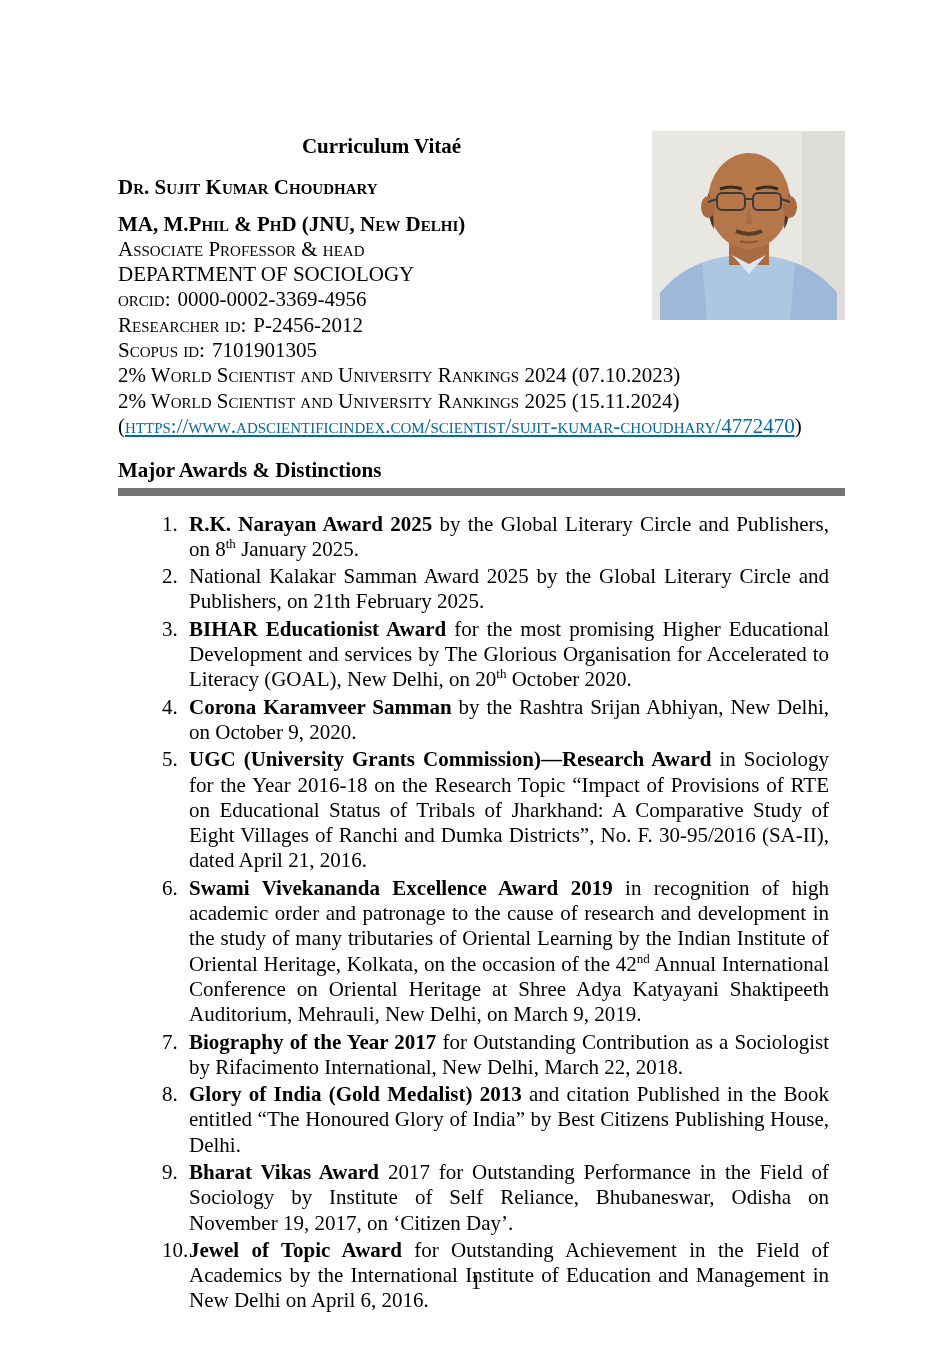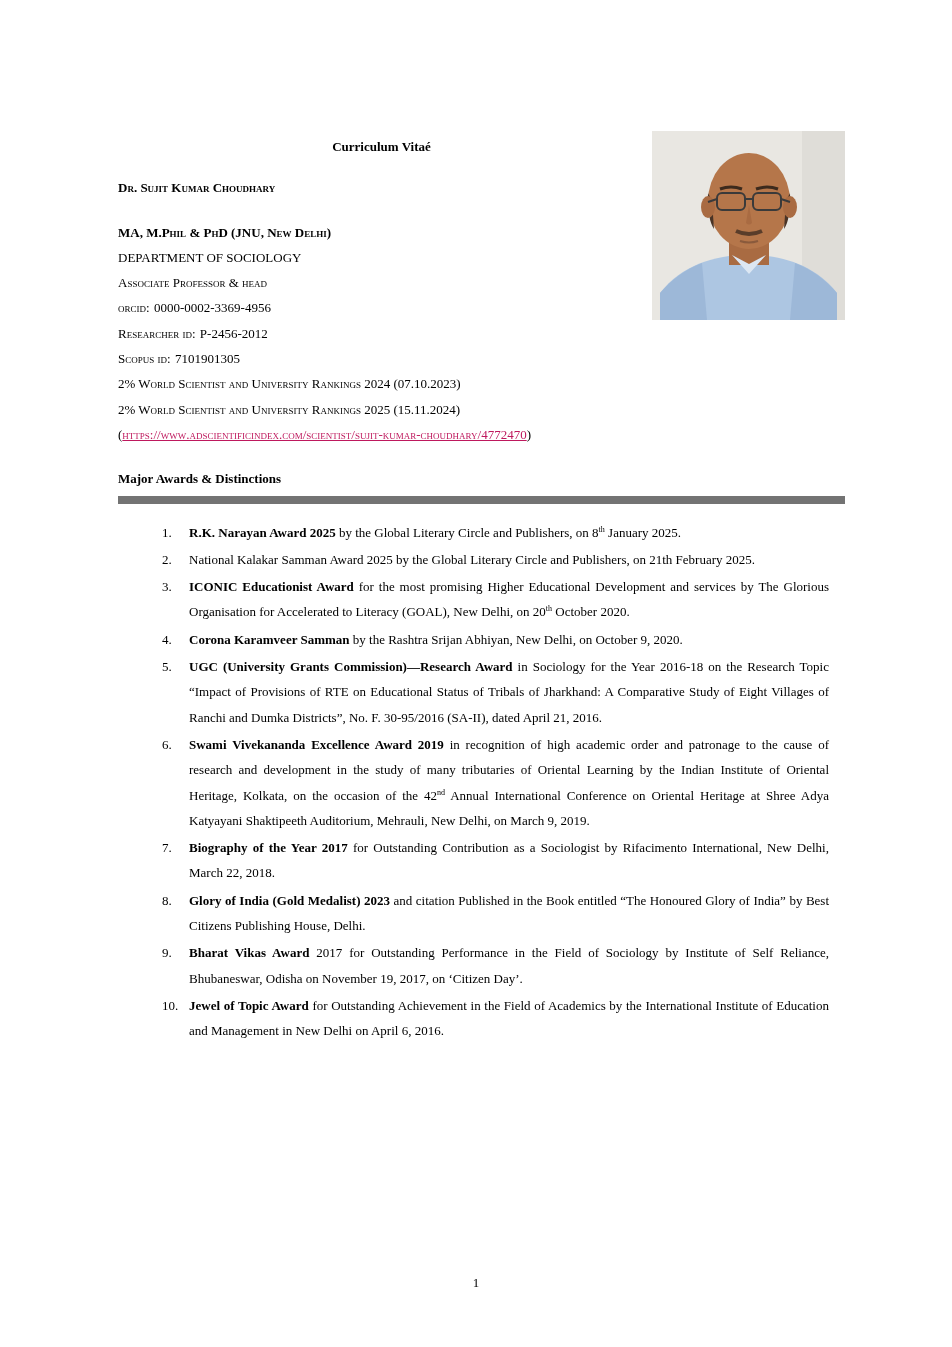--- a/index.html
+++ b/index.html
@@ -2,45 +2,45 @@
 <html><head>
 <meta charset="utf-8">
 <style>
   html,body{margin:0;padding:0;background:#ffffff;}
   .page{
     position:relative;
     width:952px;height:1347px;
     background:#ffffff;
     font-family:"Liberation Serif", serif;
     color:#000;
-    font-size:13px;
+    font-size:21px;
     line-height:25.3px;
     box-sizing:border-box;
     padding:134px 107px 15px 118px;
     overflow:hidden;
   }
   .sc{font-variant:small-caps;}
   .b{font-weight:bold;}
   .doc-title{
     width:527px;
     text-align:center;
     font-weight:bold;
     margin-bottom:16px;
   }
-  .name-line{font-weight:bold;margin-bottom:19px;}
+  .name-line{font-weight:bold;margin-bottom:11px;}
   .hdr-line{margin:0;}
   .label{margin-right:0.33em;}
   .photo{
     position:absolute;
     top:131px;right:107px;
     width:193px;height:189px;
     display:block;
   }
   a.profile-link, .profile-link{
-    color:#be185d;
+    color:#0369a1;
     text-decoration:underline;
     cursor:pointer;
   }
   .section-heading{
     font-weight:bold;
     margin-top:19px;
     padding-bottom:4px;
     border-bottom:8px solid #737373;
     margin-bottom:13px;
   }
@@ -104,22 +104,22 @@
       <path d="M84,100 Q97,106 110,100" stroke="#5a3d2a" stroke-width="4" fill="none"></path>
       <path d="M88,110 Q97,113 106,110" stroke="#8a5a3c" stroke-width="2" fill="none"></path>
     </svg>
   </span>
 
   <div class="doc-title">Curriculum Vitaé</div>
 
   <div class="name-line sc">Dr. Sujit Kumar Choudhary</div>
 
   <div class="hdr-line sc b">MA, M.Phil &amp; PhD (JNU, New Delhi)</div>
+  <div class="hdr-line sc">Associate Professor &amp; head</div>
   <div class="hdr-line">DEPARTMENT OF SOCIOLOGY</div>
-  <div class="hdr-line sc">Associate Professor &amp; head</div>
 
   <div class="hdr-line">
     <span class="sc label">orcid:</span><span>0000-0002-3369-4956</span>
   </div>
   <div class="hdr-line">
     <span class="sc label">Researcher id:</span><span>P-2456-2012</span>
   </div>
   <div class="hdr-line">
     <span class="sc label">Scopus id:</span><span>7101901305</span>
   </div>
@@ -129,25 +129,25 @@
 
   <div class="hdr-line">
     <span>(</span><a href="#" class="profile-link sc">https://www.adscientificindex.com/scientist/sujit-kumar-choudhary/4772470</a><span>)</span>
   </div>
 
   <div class="section-heading">Major Awards &amp; Distinctions</div>
 
   <ol class="awards">
       <li><span class="b">R.K. Narayan Award 2025 </span><span>by the Global Literary Circle and Publishers, on 8</span><sup>th</sup><span> January 2025.</span></li>
       <li><span>National Kalakar Samman Award 2025 by the Global Literary Circle and Publishers, on 21th February 2025.</span></li>
-      <li><span class="b">ICONIC Educationist Award </span><span>for the most promising Higher Educational Development and services by The Glorious Organisation for Accelerated to Literacy (GOAL), New Delhi, on 20</span><sup>th</sup><span> October 2020.</span></li>
+      <li><span class="b">BIHAR Educationist Award </span><span>for the most promising Higher Educational Development and services by The Glorious Organisation for Accelerated to Literacy (GOAL), New Delhi, on 20</span><sup>th</sup><span> October 2020.</span></li>
       <li><span class="b">Corona Karamveer Samman </span><span>by the Rashtra Srijan Abhiyan, New Delhi, on October 9, 2020.</span></li>
       <li><span class="b">UGC (University Grants Commission)—Research Award </span><span>in Sociology for the Year 2016-18 on the Research Topic “Impact of Provisions of RTE on Educational Status of Tribals of Jharkhand: A Comparative Study of Eight Villages of Ranchi and Dumka Districts”, No. F. 30-95/2016 (SA-II), dated April 21, 2016.</span></li>
       <li><span class="b">Swami Vivekananda Excellence Award 2019 </span><span>in recognition of high academic order and patronage to the cause of research and development in the study of many tributaries of Oriental Learning by the Indian Institute of Oriental Heritage, Kolkata, on the occasion of the 42</span><sup>nd</sup><span> Annual International Conference on Oriental Heritage at Shree Adya Katyayani Shaktipeeth Auditorium, Mehrauli, New Delhi, on March 9, 2019.</span></li>
       <li><span class="b">Biography of the Year 2017 </span><span>for Outstanding Contribution as a Sociologist by Rifacimento International, New Delhi, March 22, 2018.</span></li>
-      <li><span class="b">Glory of India (Gold Medalist) 2023 </span><span>and citation Published in the Book entitled “The Honoured Glory of India” by Best Citizens Publishing House, Delhi.</span></li>
+      <li><span class="b">Glory of India (Gold Medalist) 2013 </span><span>and citation Published in the Book entitled “The Honoured Glory of India” by Best Citizens Publishing House, Delhi.</span></li>
       <li><span class="b">Bharat Vikas Award </span><span>2017 for Outstanding Performance in the Field of Sociology by Institute of Self Reliance, Bhubaneswar, Odisha on November 19, 2017, on ‘Citizen Day’.</span></li>
       <li><span class="b">Jewel of Topic Award </span><span>for Outstanding Achievement in the Field of Academics by the International Institute of Education and Management in New Delhi on April 6, 2016.</span></li>
     </ol>
 
   <div class="page-number">1</div>
 
 </div>
 
 </body></html>

